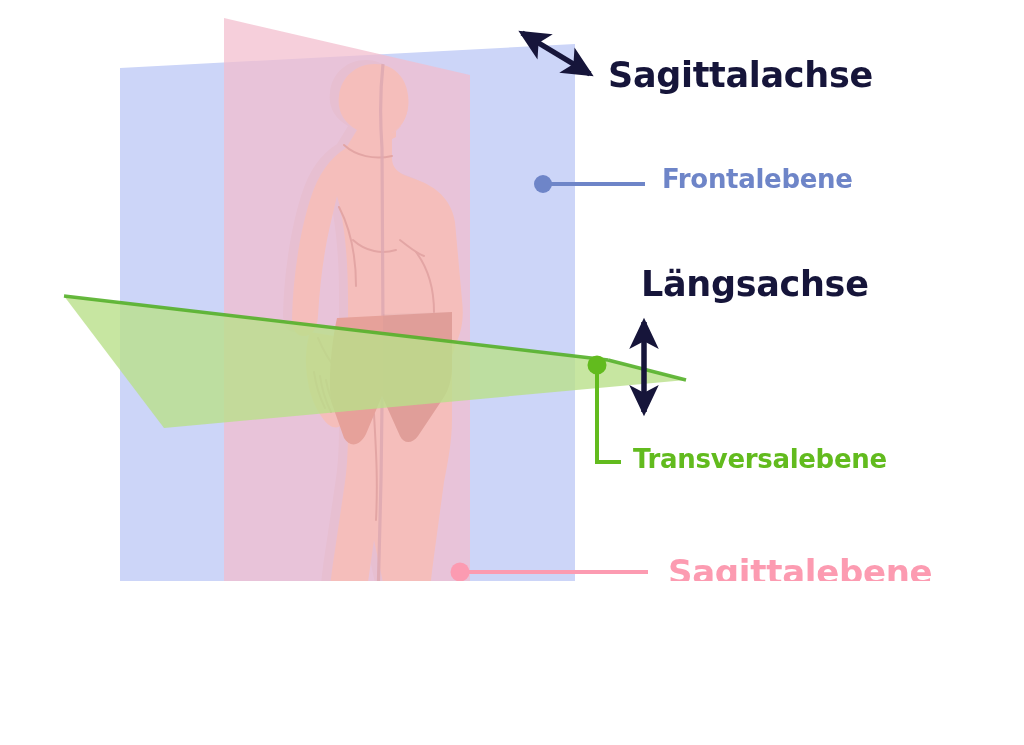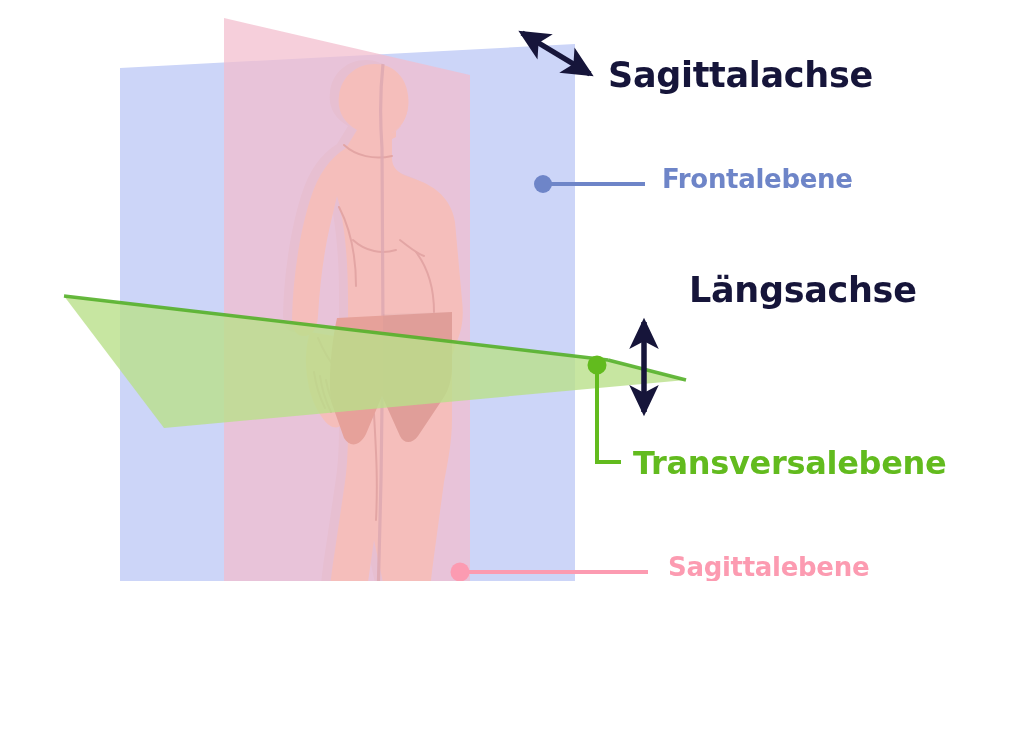--- a/index.html
+++ b/index.html
@@ -34,29 +34,29 @@
   .lbl-axis {
     color: #16153a;
     font-size: 35px;
   }
   .lbl-frontal {
     color: #6e85c8;
     font-size: 26px;
   }
   .lbl-trans {
     color: #62bb1e;
-    font-size: 32px;
+    font-size: 26px;
   }
   .lbl-sagittal-plane {
     color: #fc9bb1;
-    font-size: 26px;
+    font-size: 34px;
   }
   #lbl-sagittalachse { left: 608px; top: 55px; }
   #lbl-frontalebene  { left: 662px; top: 164px; }
-  #lbl-laengsachse   { left: 641px; top: 270px; margin-left: 48px; }
+  #lbl-laengsachse   { left: 641px; top: 264px; }
   #lbl-transversalebene { left: 633px; top: 444px; }
   #lbl-sagittalebene { left: 668px; top: 552px; }
   #lbl-querachse     { left: 532px; top: 644px; }
 </style>
 </head>
 <body>
 
 <div id="stage">
 
   <svg id="scene" viewBox="0 0 1024 745" xmlns="http://www.w3.org/2000/svg">

